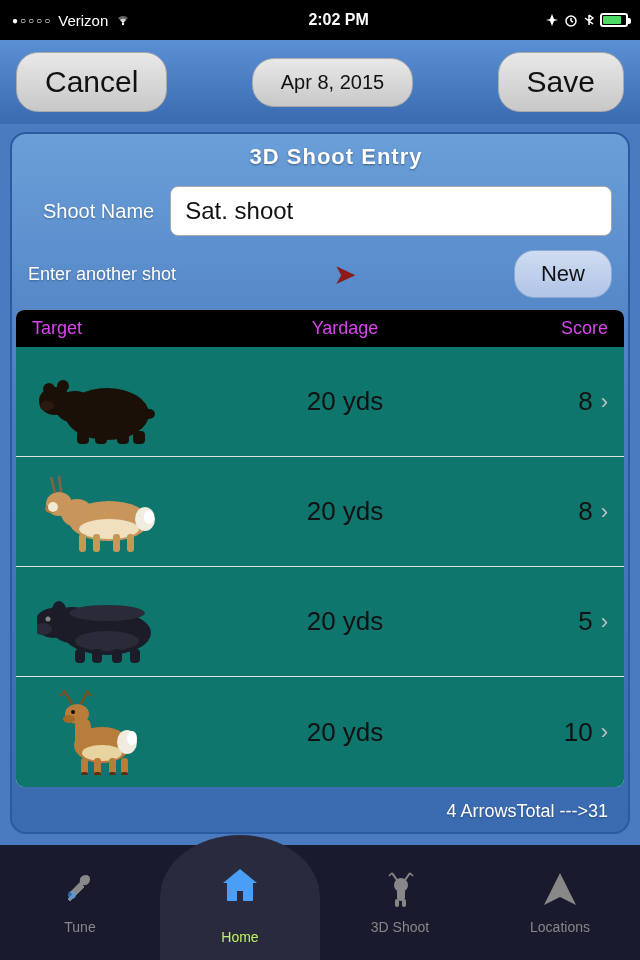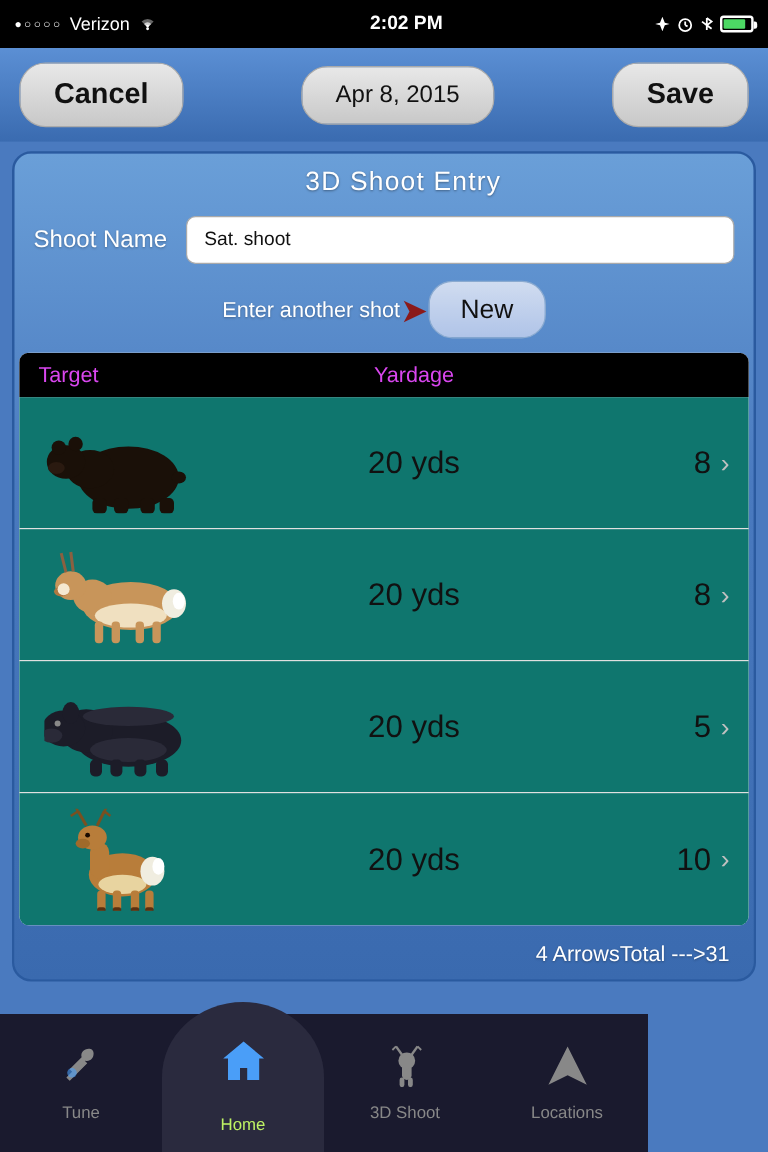--- a/index.html
+++ b/index.html
@@ -57,22 +57,22 @@
       padding: 12px 16px;
       display: flex;
       align-items: center;
       justify-content: space-between;
     }
     .top-btn {
       background: linear-gradient(180deg, #e8e8e8 0%, #c8c8c8 100%);
       border: 1px solid #aaa;
       border-radius: 22px;
       padding: 12px 28px;
-      font-size: 24px;
-      font-weight: 700;
+      font-size: 30px;
+      font-weight: 400;
       color: #111;
       cursor: pointer;
     }
     .date-btn {
       background: linear-gradient(180deg, #e8e8e8 0%, #c8c8c8 100%);
       border: 1px solid #aaa;
       border-radius: 22px;
       padding: 12px 28px;
       font-size: 20px;
       font-weight: 500;
@@ -87,57 +87,58 @@
       border-radius: 16px;
       border: 2px solid #2a5a9f;
       overflow: hidden;
     }
 
     
     #card-title {
       text-align: center;
       color: #fff;
       font-size: 22px;
-      font-weight: 400;
+      font-weight: 700;
       letter-spacing: 1px;
       padding: 10px 0 8px;
       text-shadow: 0 1px 2px rgba(0,0,0,0.4);
       margin-left: 32px;
     }
 
     
     #shoot-name-row {
       display: flex;
       align-items: center;
       padding: 8px 16px 10px;
       gap: 16px;
     }
     #shoot-name-label {
       color: #fff;
       font-size: 20px;
       font-weight: 500;
       white-space: nowrap;
       text-shadow: 0 1px 2px rgba(0,0,0,0.3);
+      margin-left: 15px;
     }
     #shoot-name-input {
       flex: 1;
       background: #fff;
       border: 1px solid #aaa;
       border-radius: 8px;
       padding: 10px 14px;
-      font-size: 16px;
+      font-size: 24px;
       color: #111;
       outline: none;
     }
 
     
     #another-shot-row {
       display: flex;
       align-items: center;
-      justify-content: center;
+      justify-content: space-between;
       padding: 4px 16px 12px;
     }
     #another-shot-text {
       color: #fff;
       font-size: 18px;
       font-weight: 400;
       text-shadow: 0 1px 2px rgba(0,0,0,0.3);
     }
     #arrow-icon {
       color: #8b1a1a;
@@ -228,21 +229,21 @@
       color: #fff;
       font-size: 18px;
       font-weight: 500;
       text-shadow: 0 1px 2px rgba(0,0,0,0.3);
     }
 
     
     #tab-bar {
       position: absolute;
       bottom: 0;
-      width: 540px;
+      width: 640px;
       height: 115px;
       background: #1a1a2e;
       display: flex;
       align-items: stretch;
     }
     .tab-item {
       flex: 1;
       display: flex;
       flex-direction: column;
       align-items: center;
@@ -317,20 +318,21 @@
   <div id="another-shot-row">
     <span id="another-shot-text">Enter another shot</span>
     <span id="arrow-icon">➤</span>
     <button id="new-btn">New</button>
   </div>
 
   <div id="table-container">
     <div id="table-header">
       <span class="th-target">Target</span>
       <span class="th-yardage">Yardage</span>
+      <span class="th-score">Score</span>
     </div>
 
     <div class="table-row">
       <div class="cell-target">
         <div class="animal-img">
           <svg class="animal-svg" viewBox="0 0 130 85">
 
             <ellipse cx="70" cy="55" rx="42" ry="26" fill="#1a1008"></ellipse>
             <ellipse cx="38" cy="48" rx="20" ry="16" fill="#1a1008"></ellipse>
 

